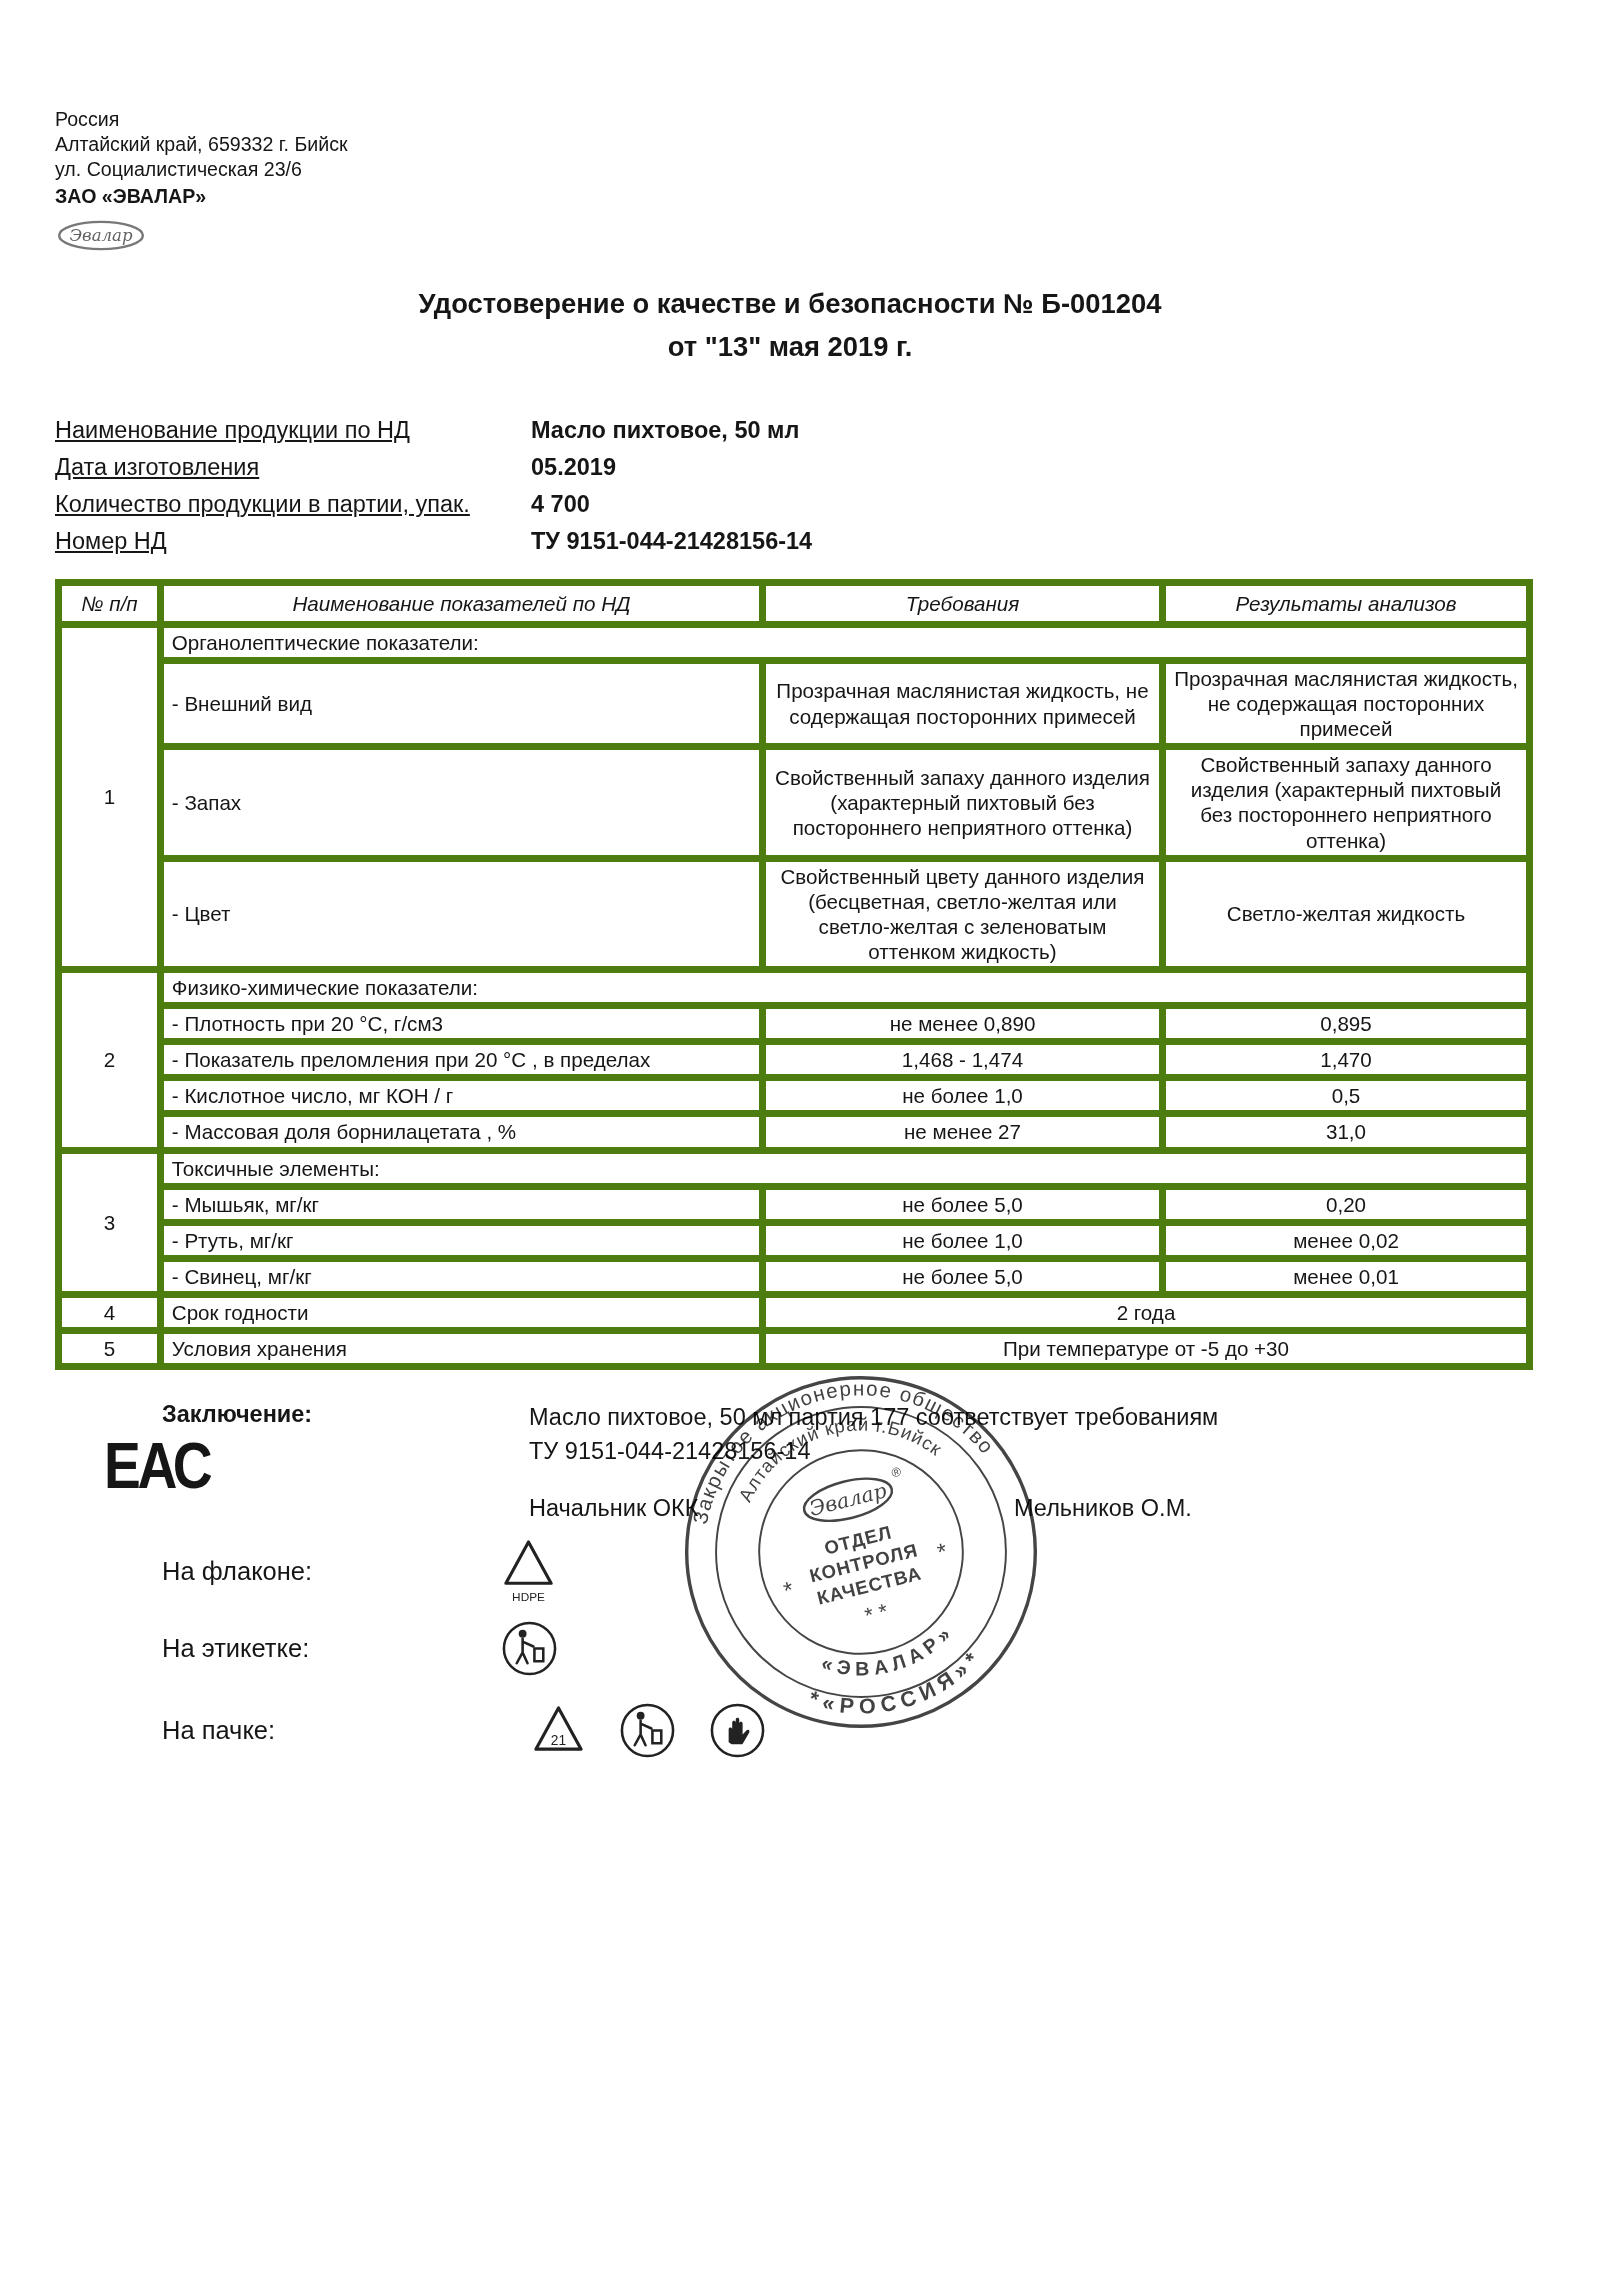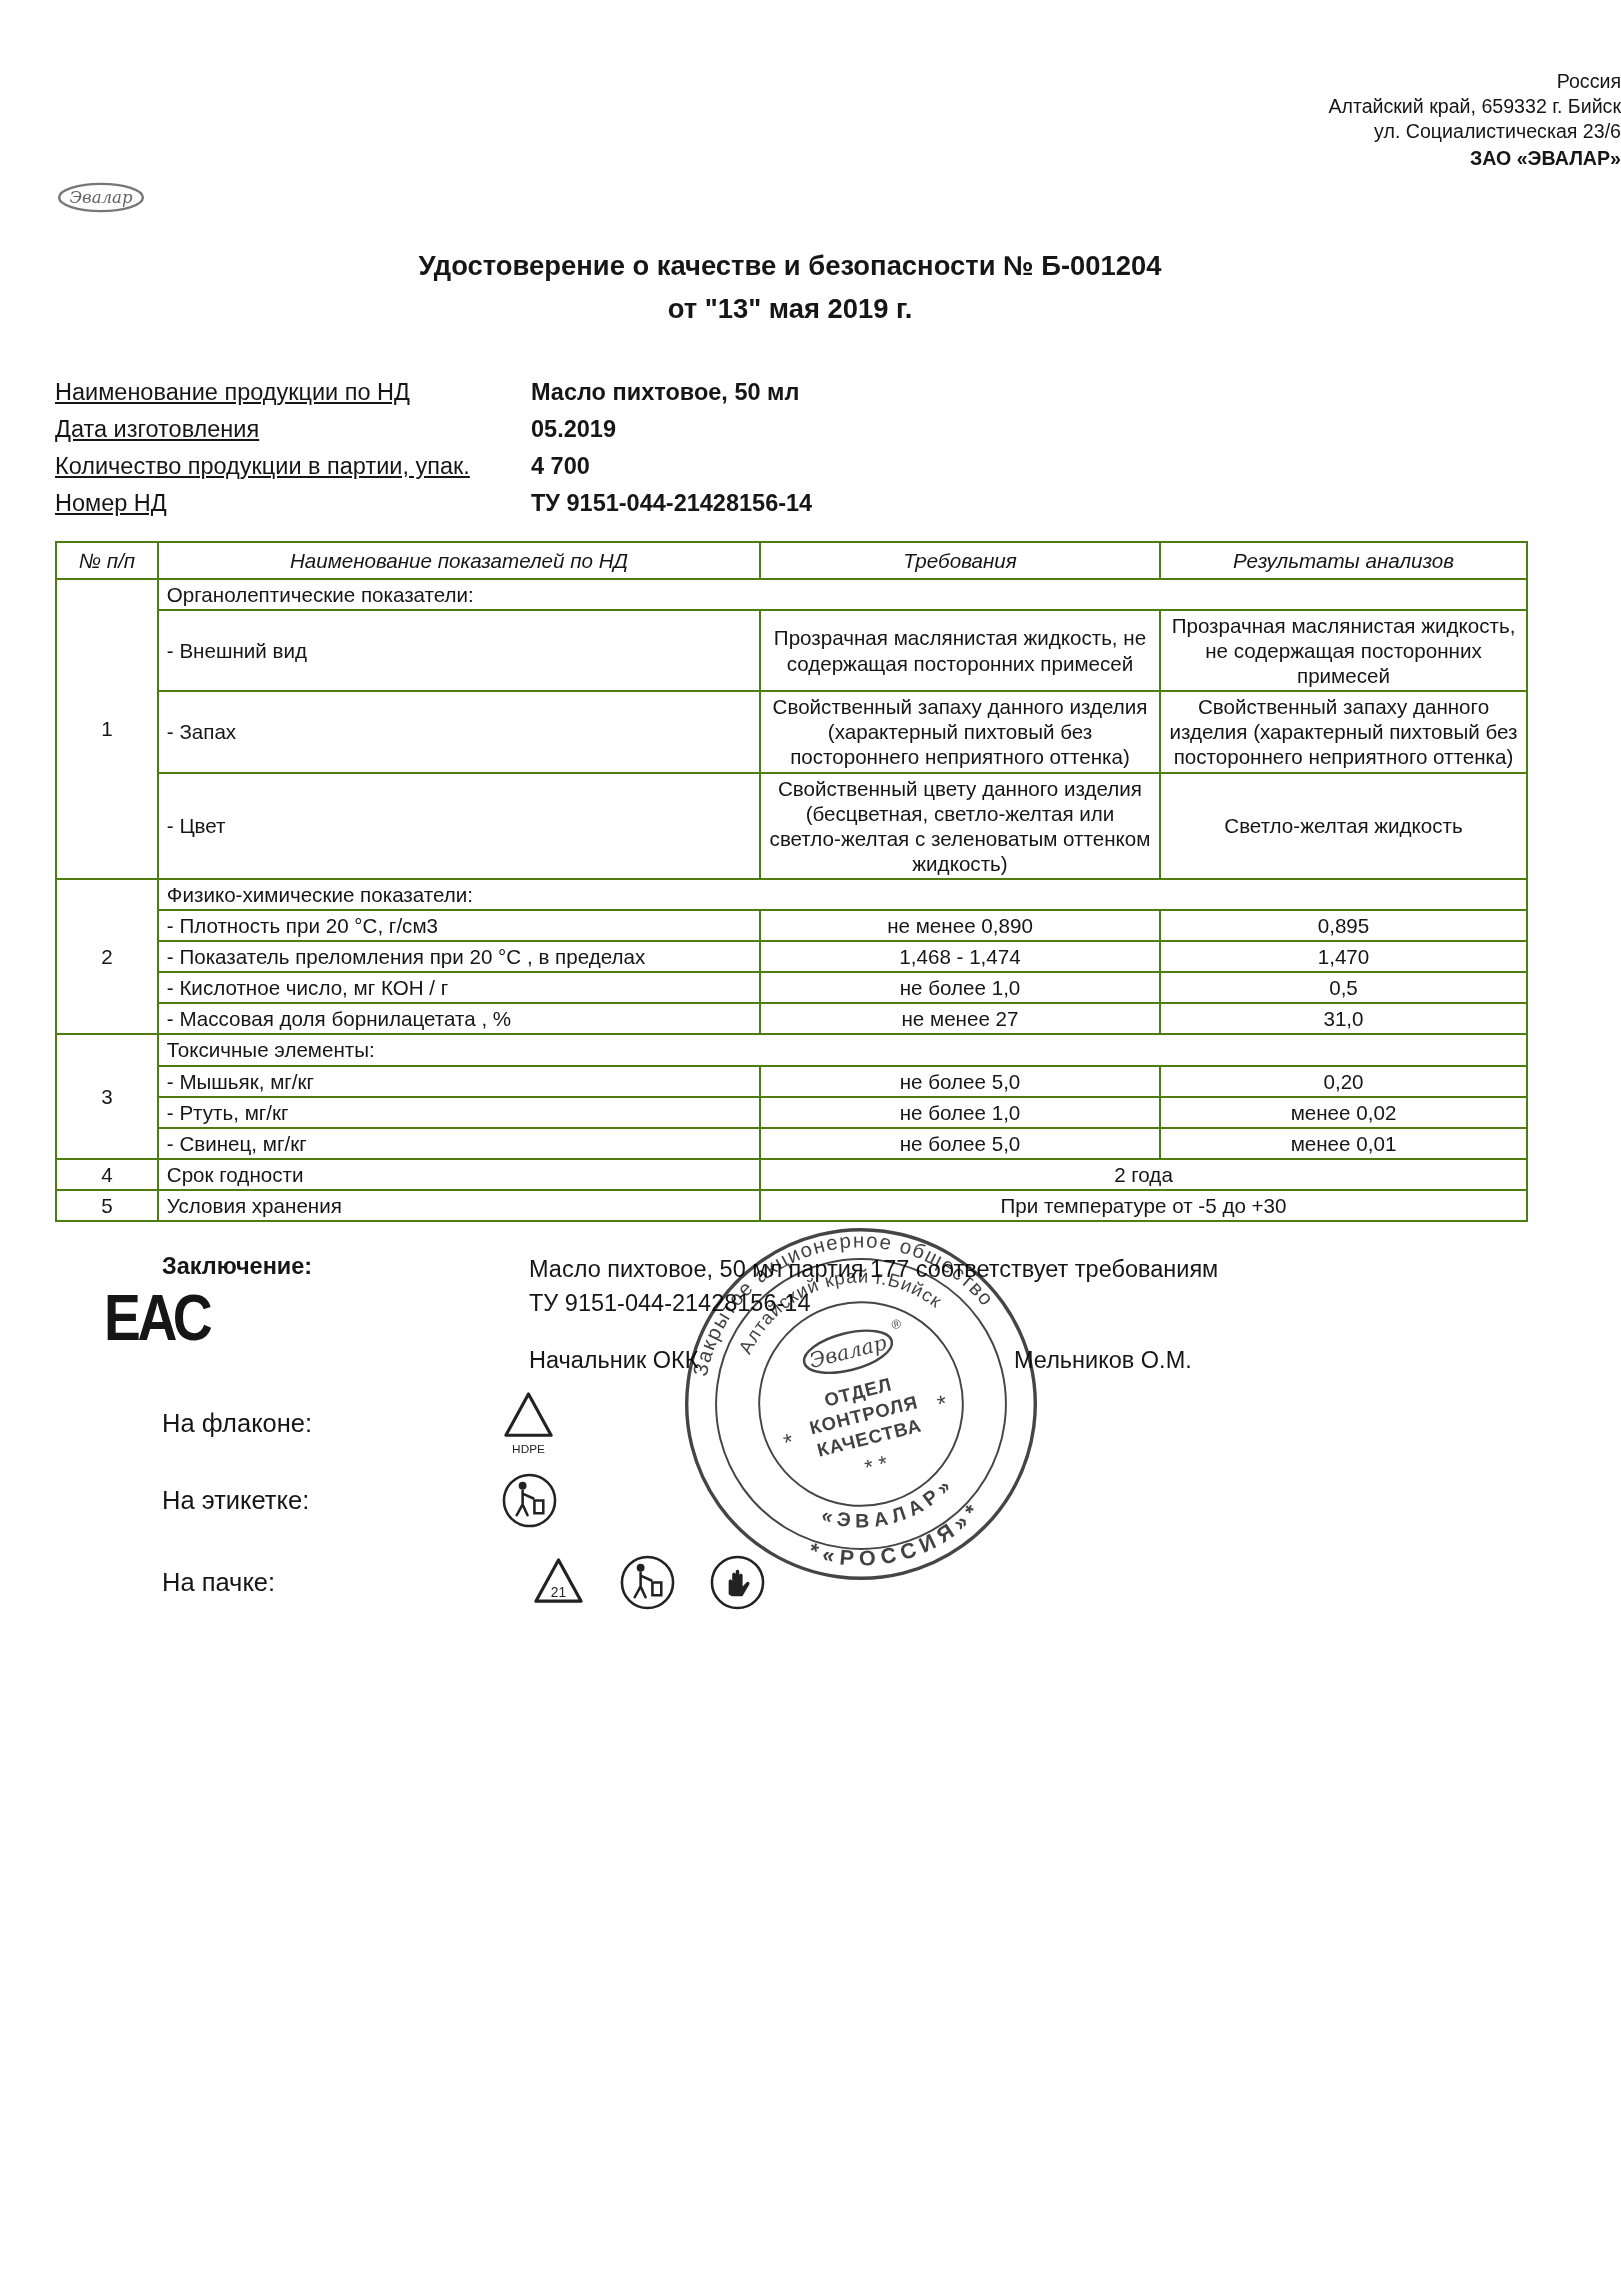--- a/index.html
+++ b/index.html
@@ -1,38 +1,38 @@
 <!DOCTYPE html>
 <html><head>
 <meta charset="utf-8">
 <style>
   html,body{margin:0;padding:0;background:#ffffff;}
   .page{width:1621px;height:2294px;position:relative;background:#fff;color:#161616;
         font-family:"Liberation Sans",sans-serif;overflow:hidden;}
 
   
-  .letterhead{padding:69px 0 0 55px;font-size:19.6px;line-height:1.28;text-align:right;}
+  .letterhead{padding:107px 0 0 55px;font-size:19.6px;line-height:1.28;}
   .letterhead .company{font-weight:bold;margin-top:2px;}
   .logo-oval{width:92px;height:37px;margin-top:7.8px;opacity:.8;display:block;}
   .logo-oval text{font-family:"DejaVu Serif",serif;font-style:italic;font-size:17px;fill:#3a3a3a;}
 
   
   .doc-title{width:1470px;margin:29px 0 0 55px;text-align:center;font-weight:bold;
              font-size:27.4px;line-height:1.55;}
 
   
   .fields{margin:49px 0 0 55px;font-size:23.5px;}
   .field-row{display:flex;height:37px;align-items:baseline;}
   .field-label{width:476px;text-decoration:underline;}
   .field-value{font-weight:bold;}
 
   
   .qc-table{margin:13.7px 0 0 55px;border-collapse:collapse;width:1470px;
             font-size:20.6px;line-height:1.22;table-layout:fixed;}
-  .qc-table th,.qc-table td{border:2px solid #4d7c0f;padding:2px 7.8px;vertical-align:middle;overflow:hidden;}
+  .qc-table th,.qc-table td{border:7px solid #4d7c0f;padding:2px 7.8px;vertical-align:middle;overflow:hidden;}
   .qc-table th{font-style:italic;font-weight:normal;text-align:center;height:31px;}
   .cell-num{text-align:center;vertical-align:top;padding-top:2.9px;}
   .cell-name{text-align:left;}
   .cell-req,.cell-res,.cell-merged{text-align:center;}
   .section-title{text-align:left;}
 
   
   .bottom{position:relative;height:765px;margin-top:29px;font-size:23.5px;}
   .concl-label{position:absolute;left:162px;top:2px;font-weight:bold;}
   .concl-text{position:absolute;left:529px;top:2px;line-height:1.42;}

